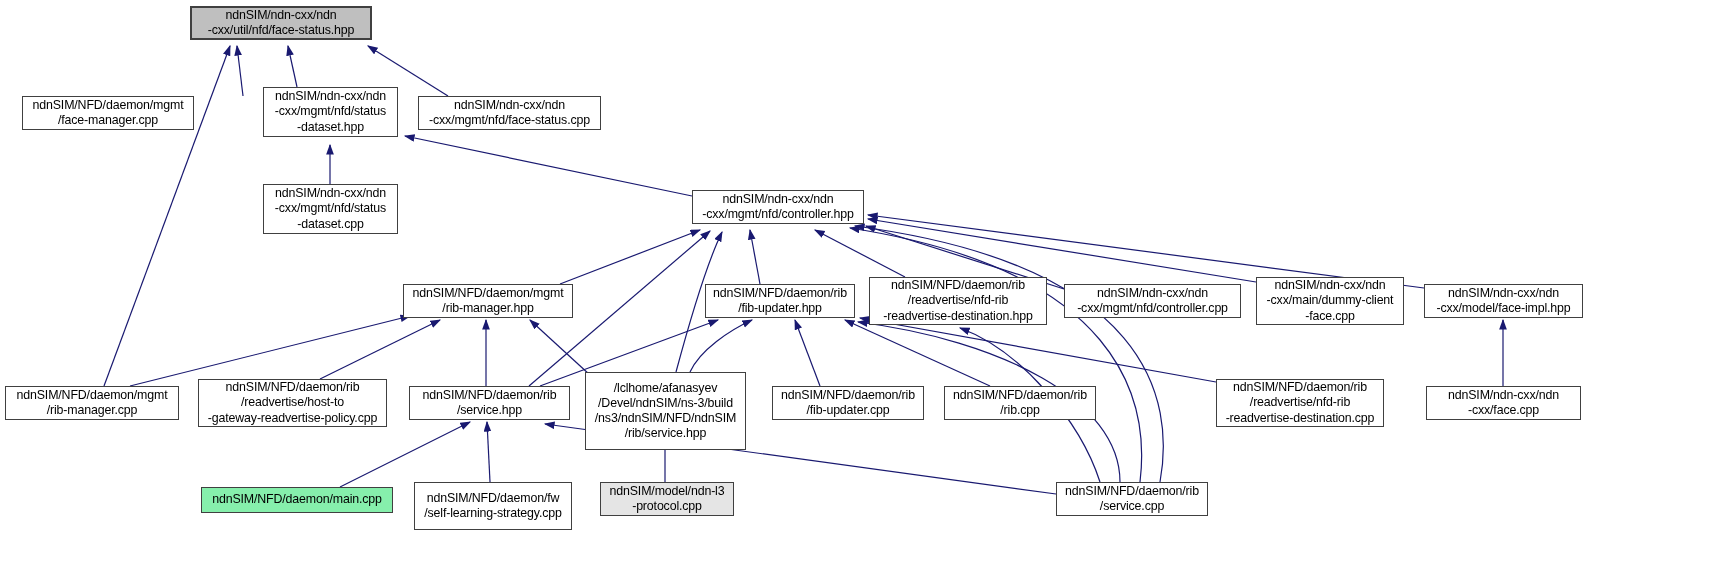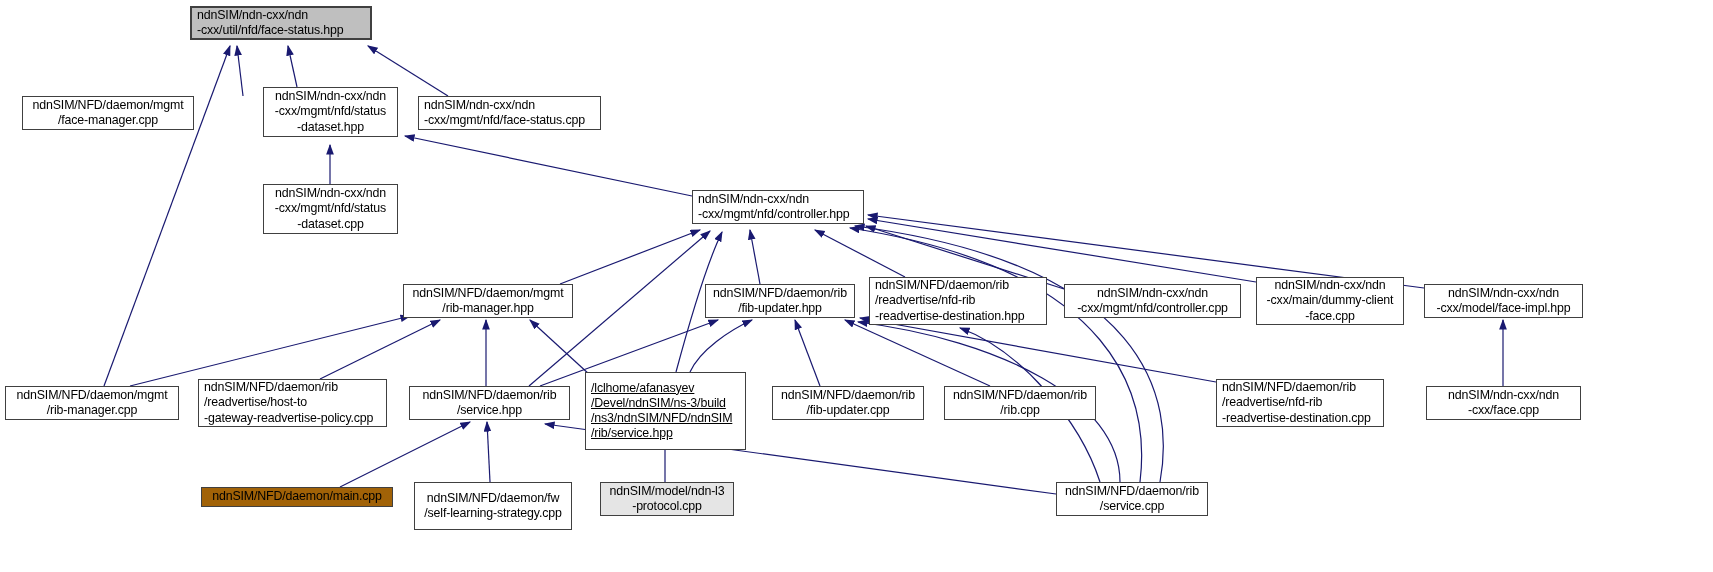--- a/index.html
+++ b/index.html
@@ -32,20 +32,21 @@
     background: #ffffff;
     color: #000000;
     font-size: 12.4px;
     line-height: 15.2px;
     letter-spacing: -0.15px;
     display: flex;
     flex-direction: column;
     justify-content: center;
     padding: 0 5px;
     z-index: 2;
+    align-items: center;
   }
   .node.root {
     background: #bfbfbf;
     border: 1px solid #404040;
   }
   .node .line {
     white-space: pre;
   }
   .node.center .line { text-align: center; }
   .node.left .line   { text-align: left; }
@@ -154,21 +155,21 @@
       </div>
       <div class="node left" style="left: 198px; top: 379px; width: 189px; height: 48px; background: rgb(255, 255, 255); border-color: rgb(64, 64, 64);">
         <div class="line">ndnSIM/NFD/daemon/rib</div>
         <div class="line">/readvertise/host-to</div>
         <div class="line">-gateway-readvertise-policy.cpp</div>
       </div>
       <div class="node center" style="left: 409px; top: 386px; width: 161px; height: 34px; background: rgb(255, 255, 255); border-color: rgb(64, 64, 64);">
         <div class="line">ndnSIM/NFD/daemon/rib</div>
         <div class="line">/service.hpp</div>
       </div>
-      <div class="node left" style="left: 585px; top: 372px; width: 161px; height: 78px; background: rgb(255, 255, 255); border-color: rgb(64, 64, 64); text-decoration: underline;">
+      <div class="node left" style="left: 585px; top: 372px; width: 161px; height: 78px; background: rgb(255, 255, 255); border-color: rgb(64, 64, 64);">
         <div class="line">/lclhome/afanasyev</div>
         <div class="line">/Devel/ndnSIM/ns-3/build</div>
         <div class="line">/ns3/ndnSIM/NFD/ndnSIM</div>
         <div class="line">/rib/service.hpp</div>
       </div>
       <div class="node center" style="left: 772px; top: 386px; width: 152px; height: 34px; background: rgb(255, 255, 255); border-color: rgb(64, 64, 64);">
         <div class="line">ndnSIM/NFD/daemon/rib</div>
         <div class="line">/fib-updater.cpp</div>
       </div>
       <div class="node center" style="left: 944px; top: 386px; width: 152px; height: 34px; background: rgb(255, 255, 255); border-color: rgb(64, 64, 64);">
@@ -177,21 +178,21 @@
       </div>
       <div class="node left" style="left: 1216px; top: 379px; width: 168px; height: 48px; background: rgb(255, 255, 255); border-color: rgb(64, 64, 64);">
         <div class="line">ndnSIM/NFD/daemon/rib</div>
         <div class="line">/readvertise/nfd-rib</div>
         <div class="line">-readvertise-destination.cpp</div>
       </div>
       <div class="node center" style="left: 1426px; top: 386px; width: 155px; height: 34px; background: rgb(255, 255, 255); border-color: rgb(64, 64, 64);">
         <div class="line">ndnSIM/ndn-cxx/ndn</div>
         <div class="line">-cxx/face.cpp</div>
       </div>
-      <div class="node center" style="left: 201px; top: 487px; width: 192px; height: 20px; background: #a16207; border-color: rgb(64, 64, 64);">
+      <div class="node center" style="left: 201px; top: 487px; width: 192px; height: 26px; background: #86efac; border-color: rgb(64, 64, 64);">
         <div class="line">ndnSIM/NFD/daemon/main.cpp</div>
       </div>
       <div class="node center" style="left: 414px; top: 482px; width: 158px; height: 48px; background: rgb(255, 255, 255); border-color: rgb(64, 64, 64);">
         <div class="line">ndnSIM/NFD/daemon/fw</div>
         <div class="line">/self-learning-strategy.cpp</div>
       </div>
       <div class="node center" style="left: 600px; top: 482px; width: 134px; height: 34px; background: #e5e5e5; border-color: rgb(64, 64, 64);">
         <div class="line">ndnSIM/model/ndn-l3</div>
         <div class="line">-protocol.cpp</div>
       </div>

